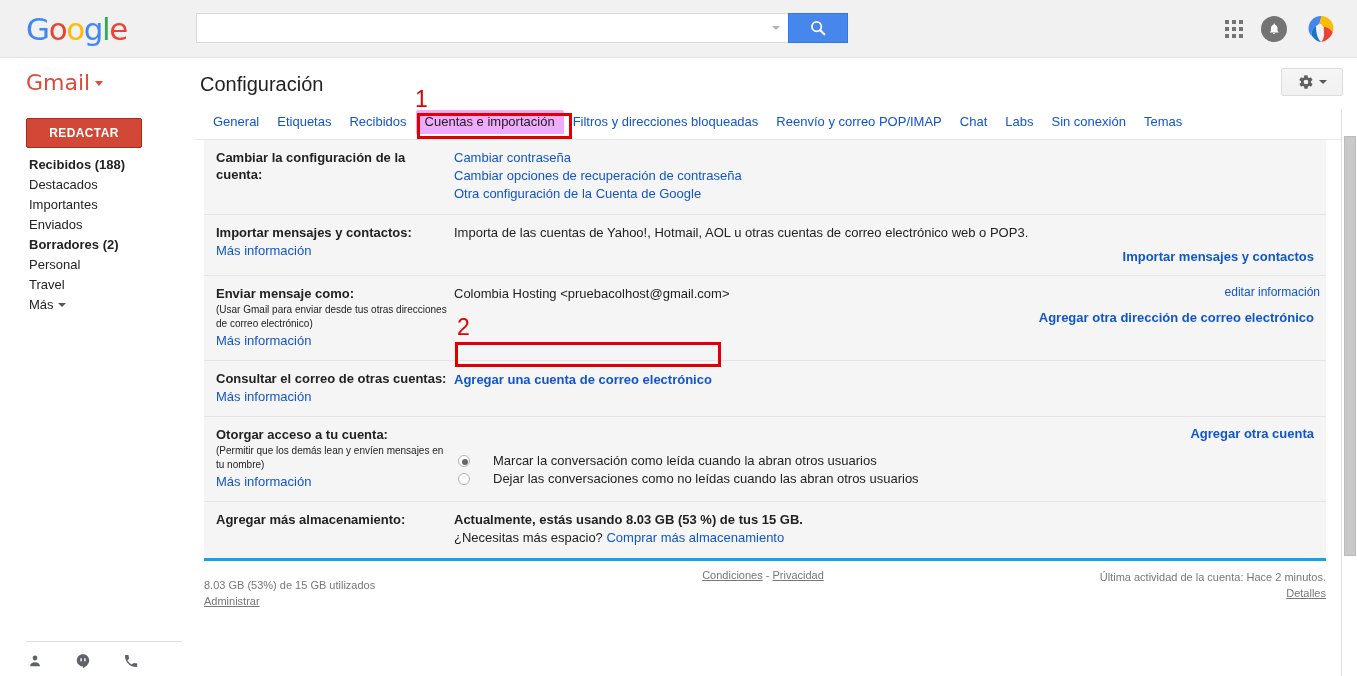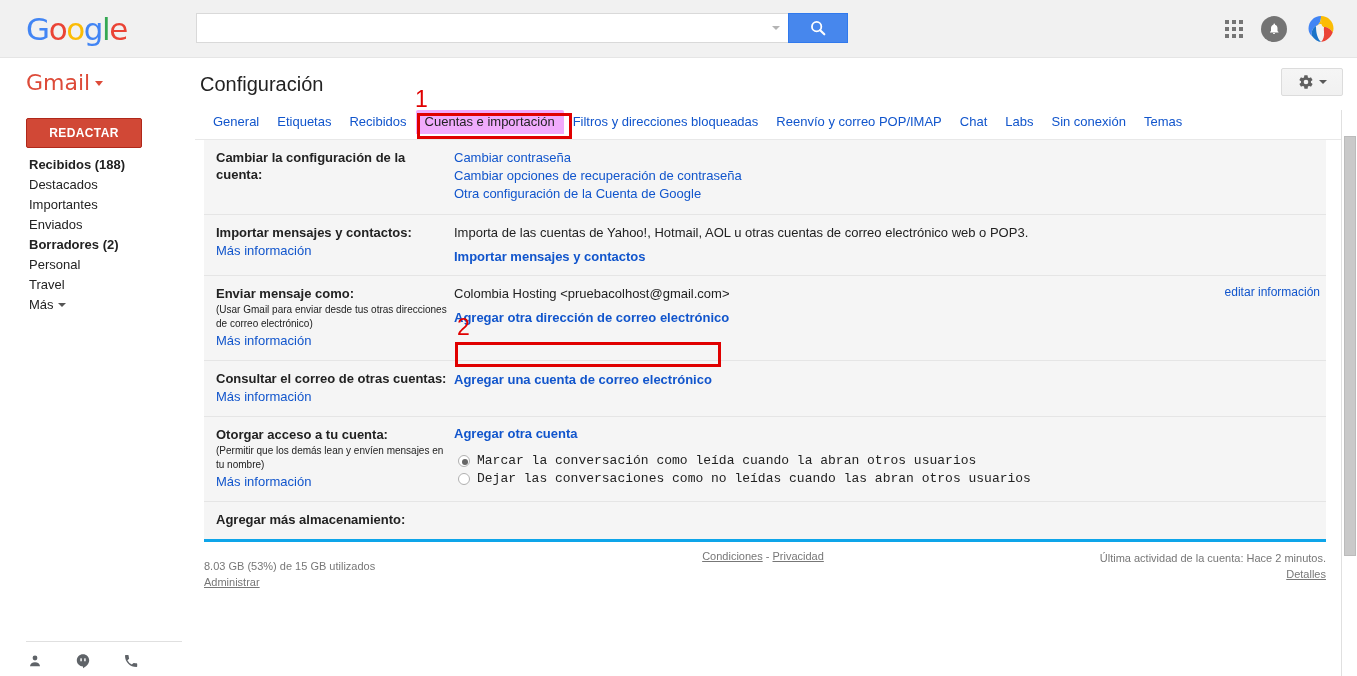--- a/index.html
+++ b/index.html
@@ -199,29 +199,29 @@
   }
   .scol-right {
     flex: 1;
     padding-right: 12px;
     position: relative;
   }
   .slabel { font-size: 13px; font-weight: bold; color: #222; line-height: 17px; }
   .ssub { font-size: 10px; color: #222; line-height: 14px; margin-top: 1px; }
   .slink { font-size: 13px; color: #15c; cursor: pointer; display: inline-block; }
   .slink.block { display: block; line-height: 18px; }
-  .slink.bold { font-weight: bold; }
+  .slink.bold { font-weight: bold; text-align: right; }
   .stext { font-size: 13px; color: #222; line-height: 18px; }
   .stext.bold { font-weight: bold; }
   .sp6 { margin-top: 7px; }
   .edit-link {
     position: absolute; right: 6px; top: 0;
     font-size: 12px; color: #15c; cursor: pointer;
   }
-  .radio-row { display: flex; align-items: center; gap: 7px; line-height: 19px; margin-left: 4px; font-family: Liberation Mono, monospace; }
+  .radio-row { display: flex; align-items: center; gap: 23px; line-height: 19px; margin-left: 4px; }
   .radio {
     width: 12px; height: 12px; border-radius: 50%;
     border: 1px solid #b0b0b0; background: #fff;
     display: inline-block; position: relative; flex: 0 0 12px;
     cursor: pointer;
   }
   .radio.checked::after {
     content: ""; position: absolute; left: 3px; top: 3px;
     width: 6px; height: 6px; border-radius: 50%;
     background: #666;
@@ -450,20 +450,27 @@
           <span class="radio"></span>
           <span class="stext">Dejar las conversaciones como no leídas cuando las abran otros usuarios</span>
         </div>
       </div>
     </div>
 
     <div class="srow">
       <div class="scol-left">
         <div class="slabel">Agregar más almacenamiento:</div>
       </div>
+      <div class="scol-right">
+        <div class="stext bold">Actualmente, estás usando 8.03 GB (53 %) de tus 15 GB.</div>
+        <div class="stext">
+          <span>¿Necesitas más espacio?</span>
+          <span class="slink">Comprar más almacenamiento</span>
+        </div>
+      </div>
     </div>
 
   </div>
 
   <div class="footer">
     <div class="f-left">
       <div>8.03 GB (53%) de 15 GB utilizados</div>
       <span class="f-link">Administrar</span>
     </div>
     <div class="f-center">

